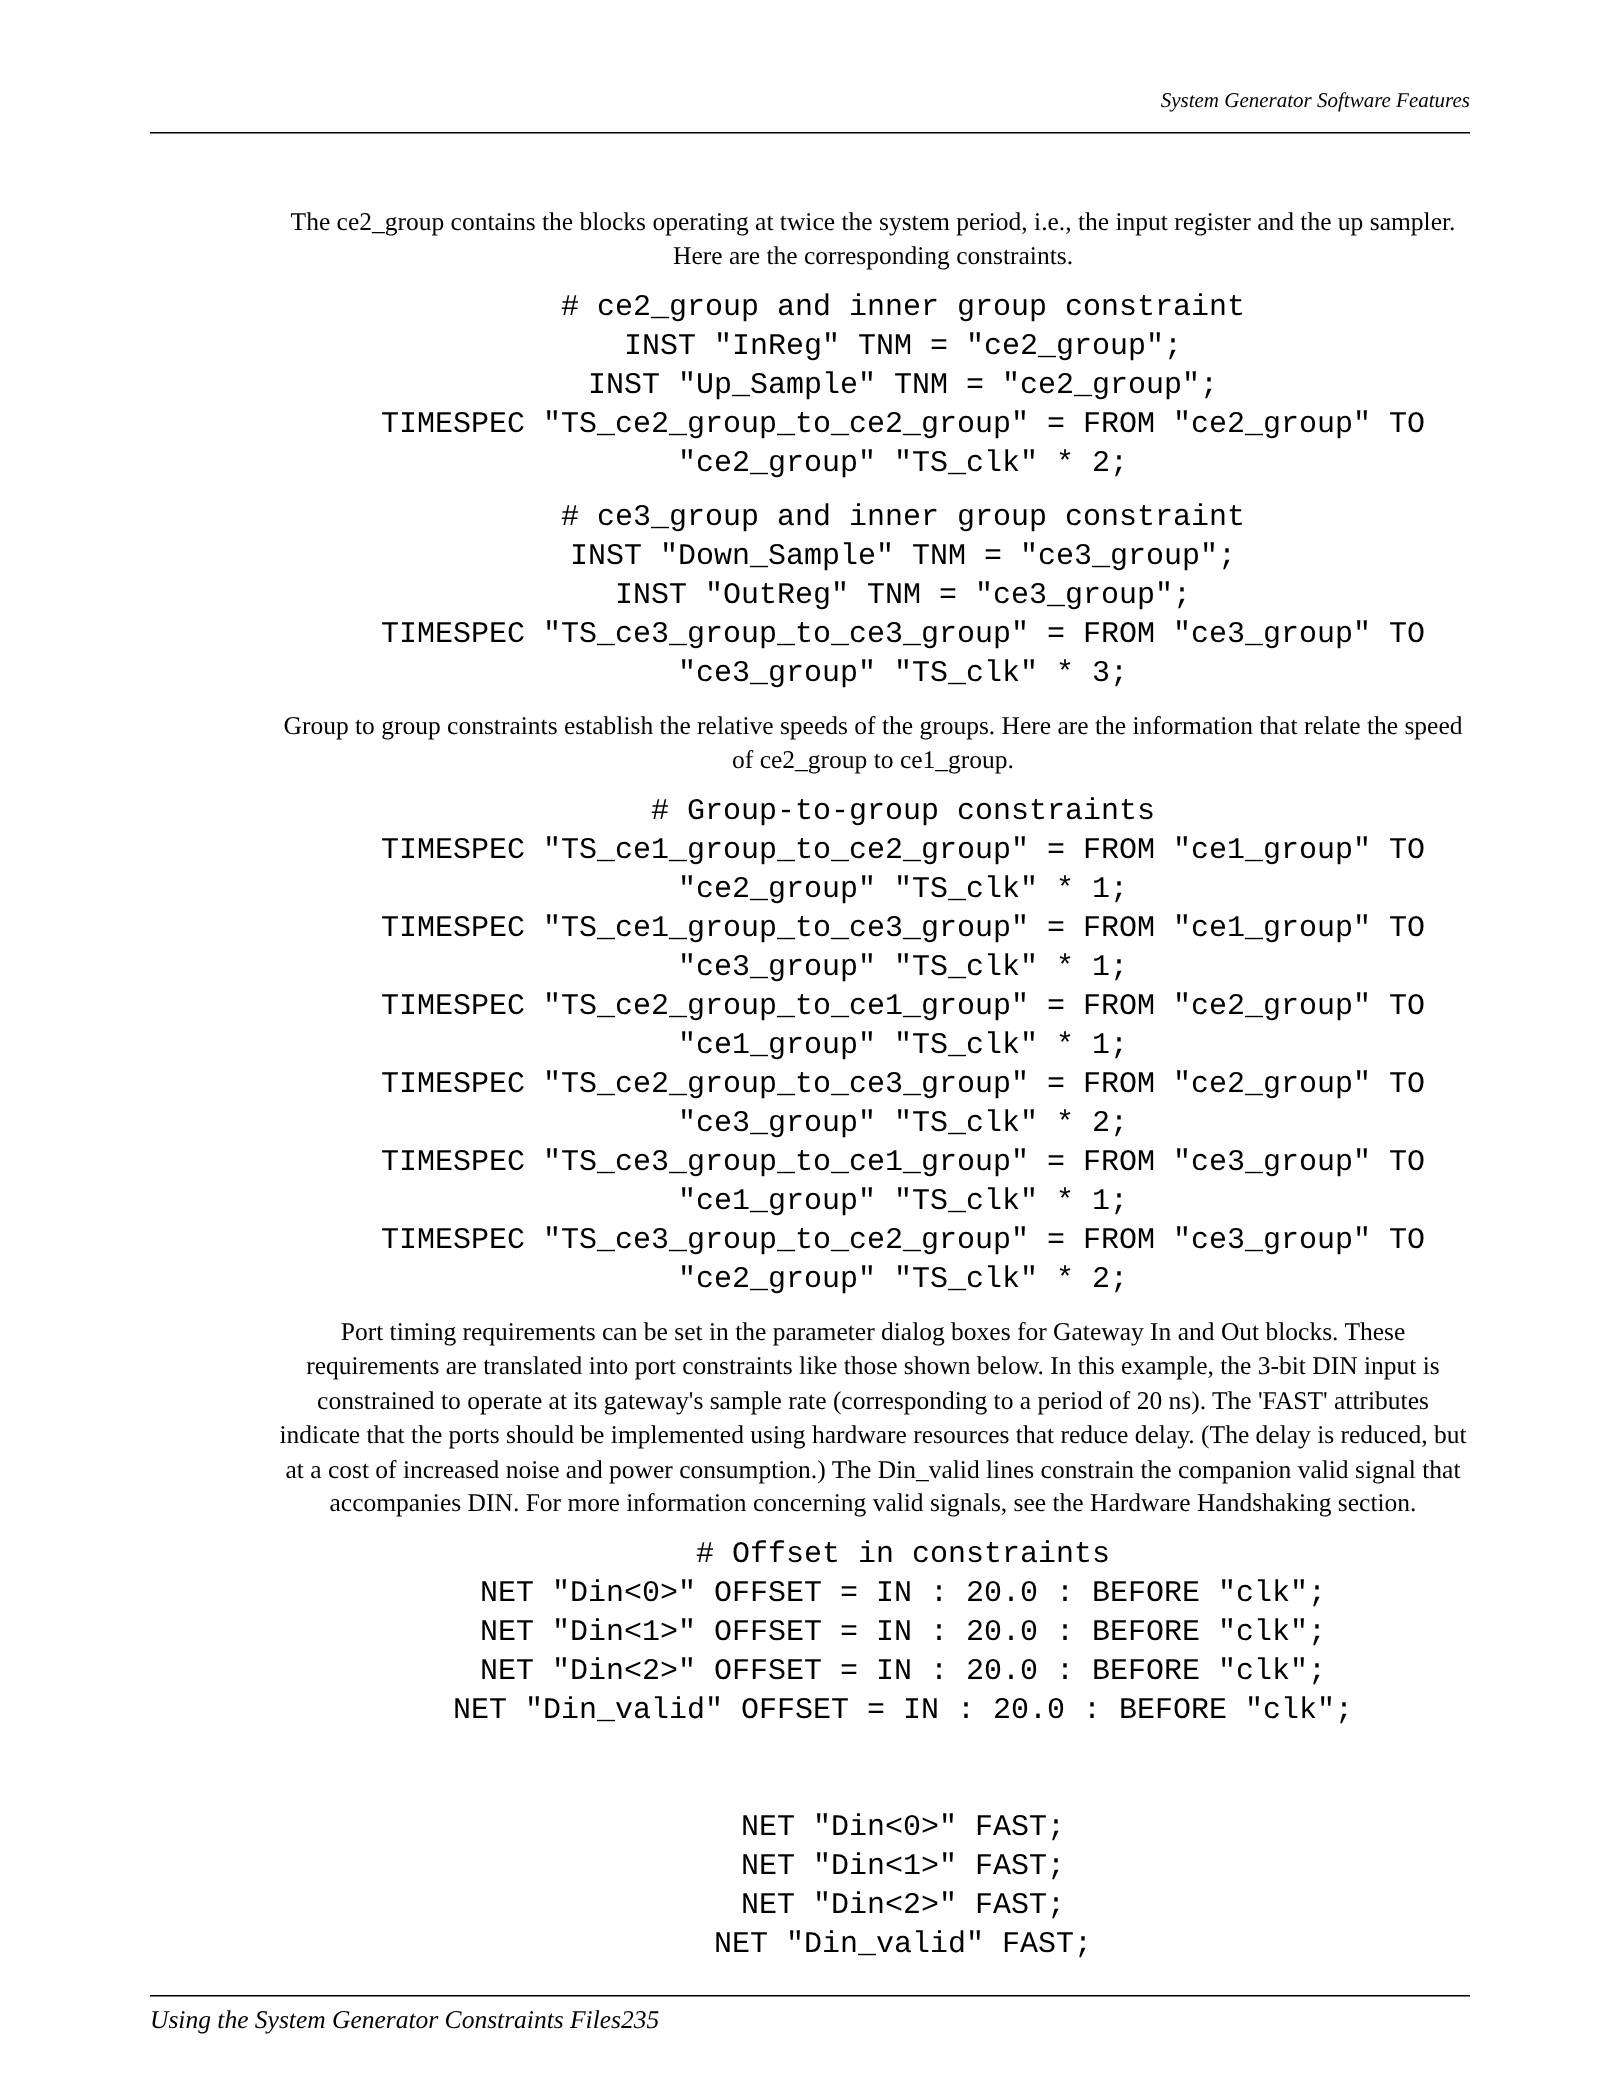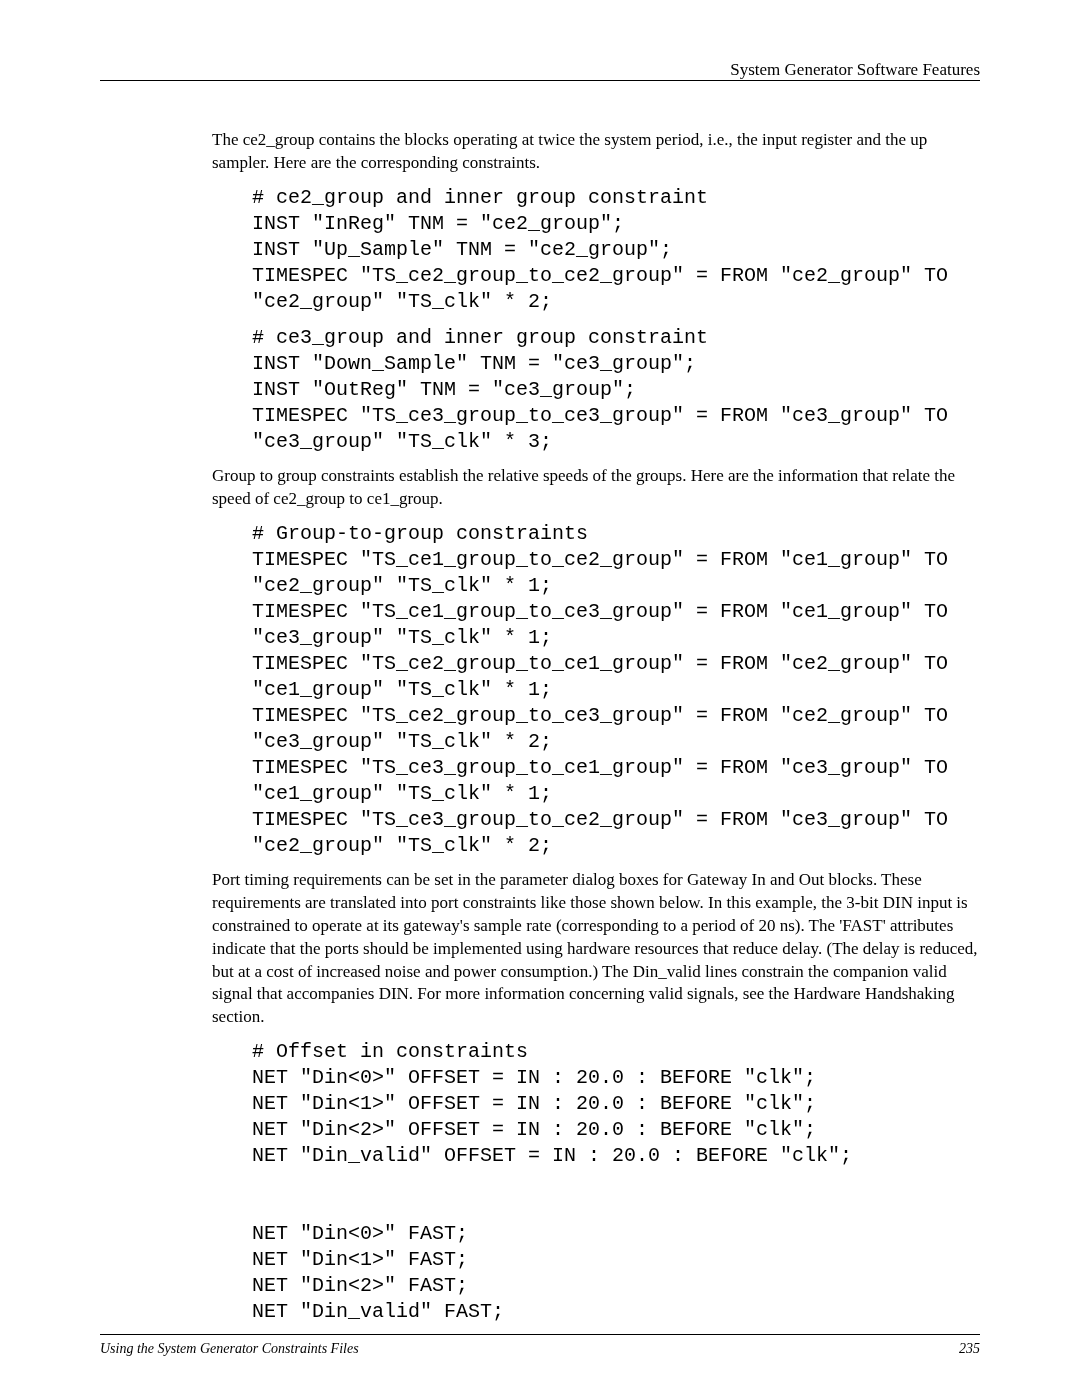--- a/index.html
+++ b/index.html
@@ -11,51 +11,52 @@
   }
   .page {
     width: 1080px;
     height: 1397px;
     box-sizing: border-box;
     padding: 60px 100px 40px 100px;
     position: relative;
   }
   .header-line {
     border-bottom: 1px solid #000;
-    padding-bottom: 0;
+    padding-bottom: 12px;
     text-align: right;
-    font-size: 17px;
+    font-style: italic;
+    font-size: 14px;
     margin-bottom: 48px;
   }
   .content {
-    margin-left: 112px;
+    margin-left: 84px;
     font-size: 17px;
     line-height: 1.35;
+    text-align: center;
   }
   .para {
     margin: 0 0 10px 0;
   }
   .code {
     font-family: "Courier New", Courier, monospace;
     white-space: pre;
     font-size: 20px;
     line-height: 1.3;
     margin: 10px 0 10px 40px;
   }
   .footer {
     position: absolute;
     bottom: 40px;
     left: 100px;
     right: 100px;
     border-top: 1px solid #000;
     padding-top: 6px;
     display: flex;
-    justify-content: space-between;
     font-style: italic;
-    font-size: 14px;
+    font-size: 17px;
   }
   .footer .page-num {
     font-style: italic;
   }
 </style>
 </head>
 <body>
 
 <div class="page">
 

